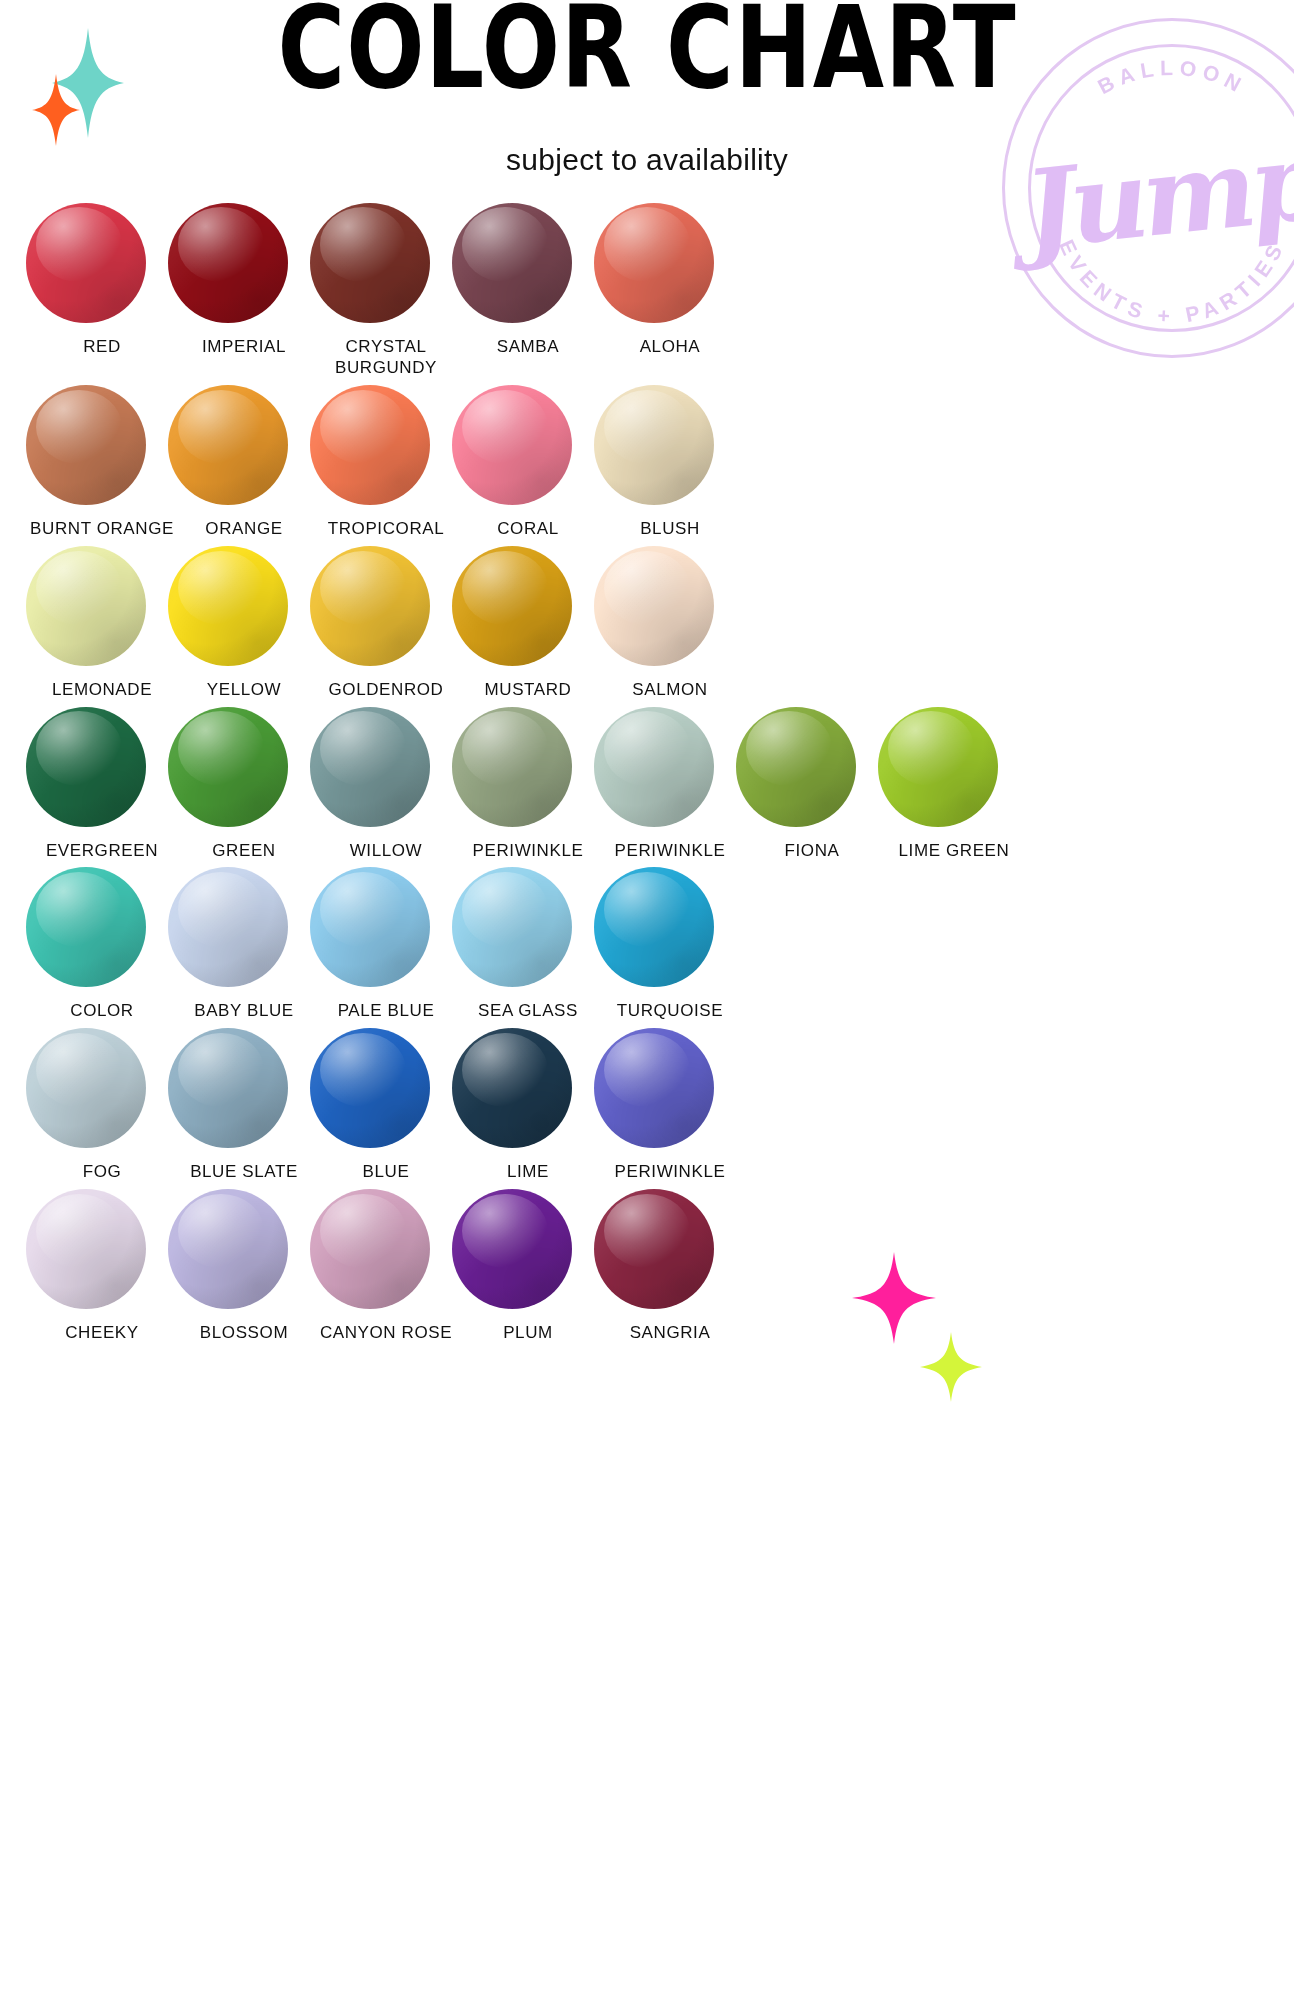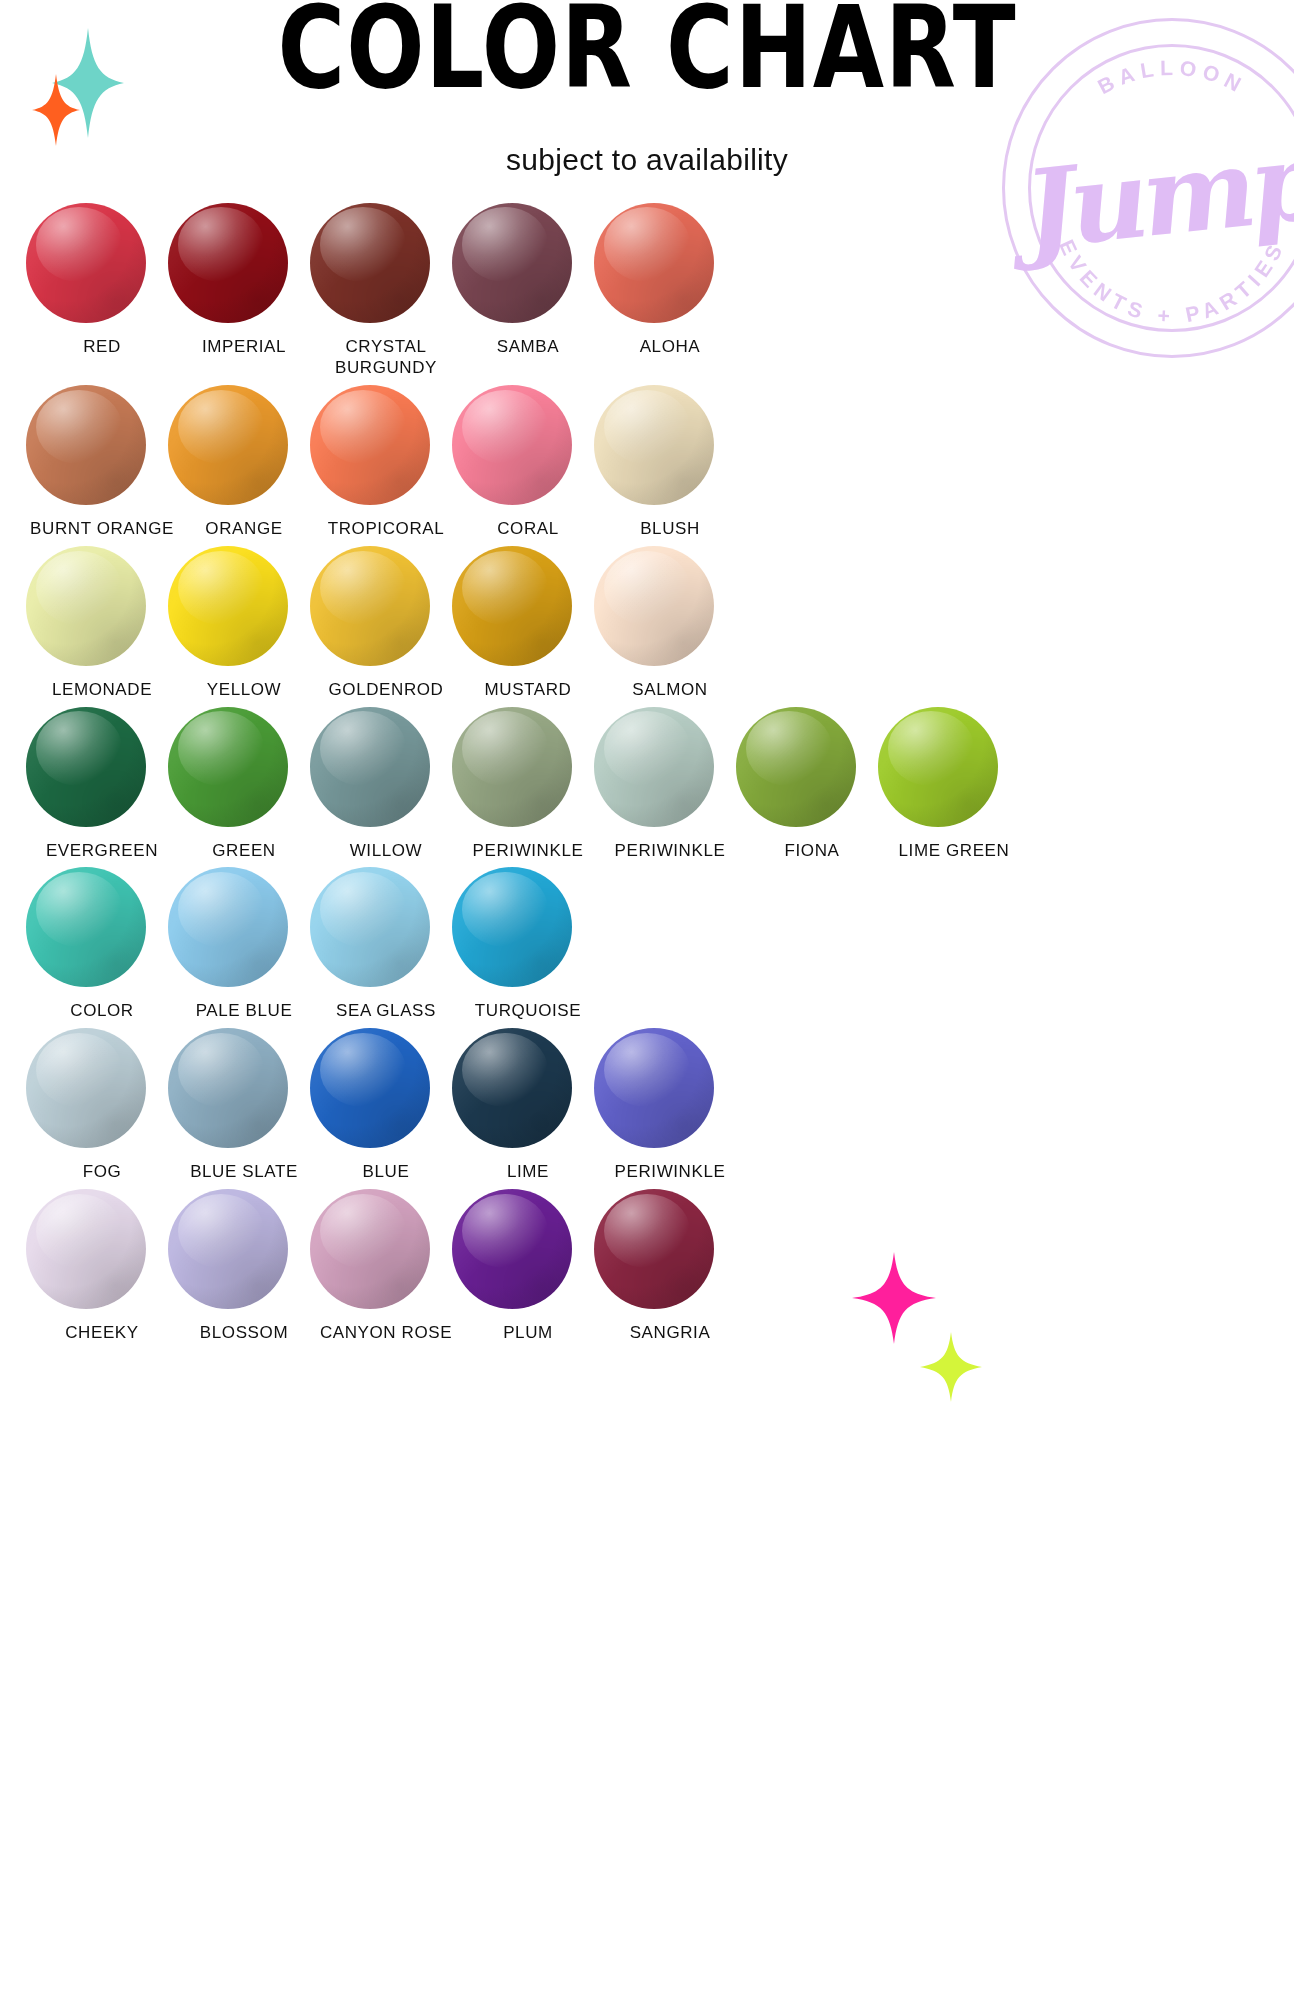--- a/index.html
+++ b/index.html
@@ -315,20 +315,24 @@
           <div class="swatch" style="background: radial-gradient(circle at 34% 28%, rgb(158, 203, 43) 0%, rgb(158, 203, 43) 55%, rgba(0, 0, 0, 0.18) 100%), rgb(158, 203, 43);"></div>
           <div class="label">LIME GREEN</div>
         </div>
       </div>
       <div class="row">
         <div class="cell">
           <div class="swatch" style="background: radial-gradient(circle at 34% 28%, rgb(63, 196, 178) 0%, rgb(63, 196, 178) 55%, rgba(0, 0, 0, 0.18) 100%), rgb(63, 196, 178);"></div>
           <div class="label">COLOR</div>
         </div>
         <div class="cell">
+          <div class="swatch" style="background: radial-gradient(circle at 34% 28%, rgb(199, 213, 237) 0%, rgb(199, 213, 237) 55%, rgba(0, 0, 0, 0.18) 100%), rgb(199, 213, 237);"></div>
+          <div class="label">BABY BLUE</div>
+        </div>
+        <div class="cell">
           <div class="swatch" style="background: radial-gradient(circle at 34% 28%, rgb(140, 203, 237) 0%, rgb(140, 203, 237) 55%, rgba(0, 0, 0, 0.18) 100%), rgb(140, 203, 237);"></div>
           <div class="label">PALE BLUE</div>
         </div>
         <div class="cell">
           <div class="swatch" style="background: radial-gradient(circle at 34% 28%, rgb(148, 211, 237) 0%, rgb(148, 211, 237) 55%, rgba(0, 0, 0, 0.18) 100%), rgb(148, 211, 237);"></div>
           <div class="label">SEA GLASS</div>
         </div>
         <div class="cell">
           <div class="swatch" style="background: radial-gradient(circle at 34% 28%, rgb(34, 168, 214) 0%, rgb(34, 168, 214) 55%, rgba(0, 0, 0, 0.18) 100%), rgb(34, 168, 214);"></div>
           <div class="label">TURQUOISE</div>

